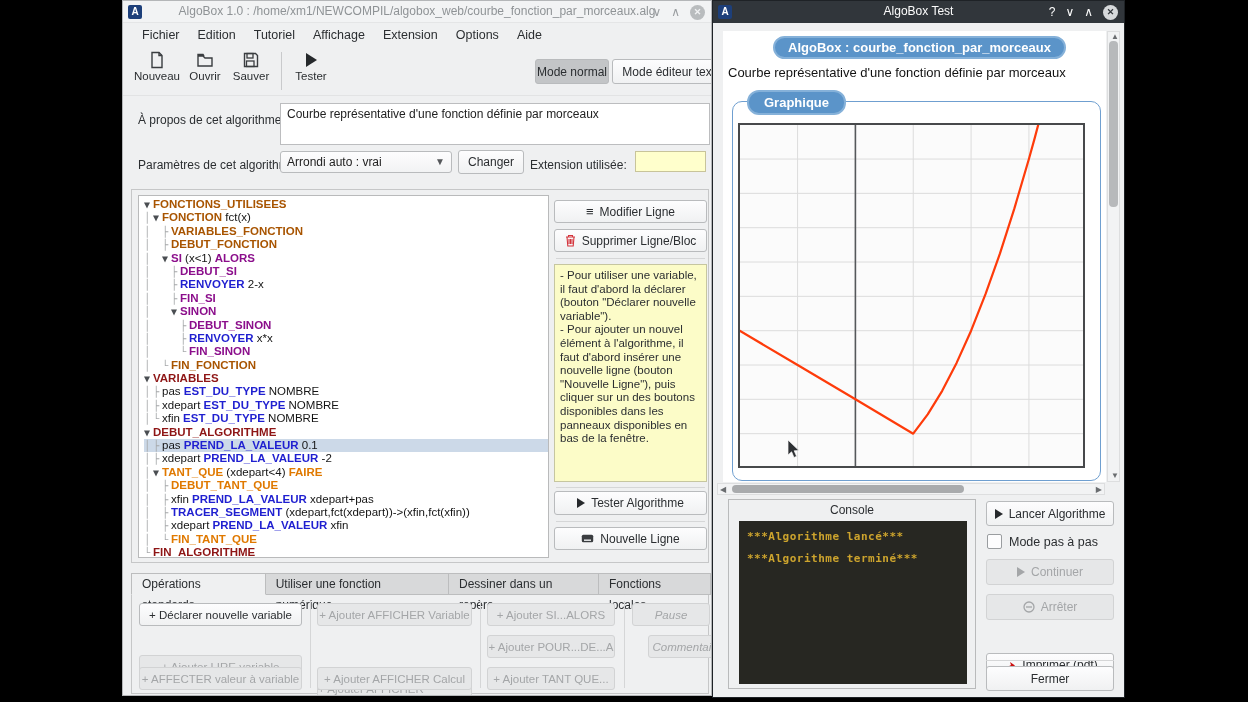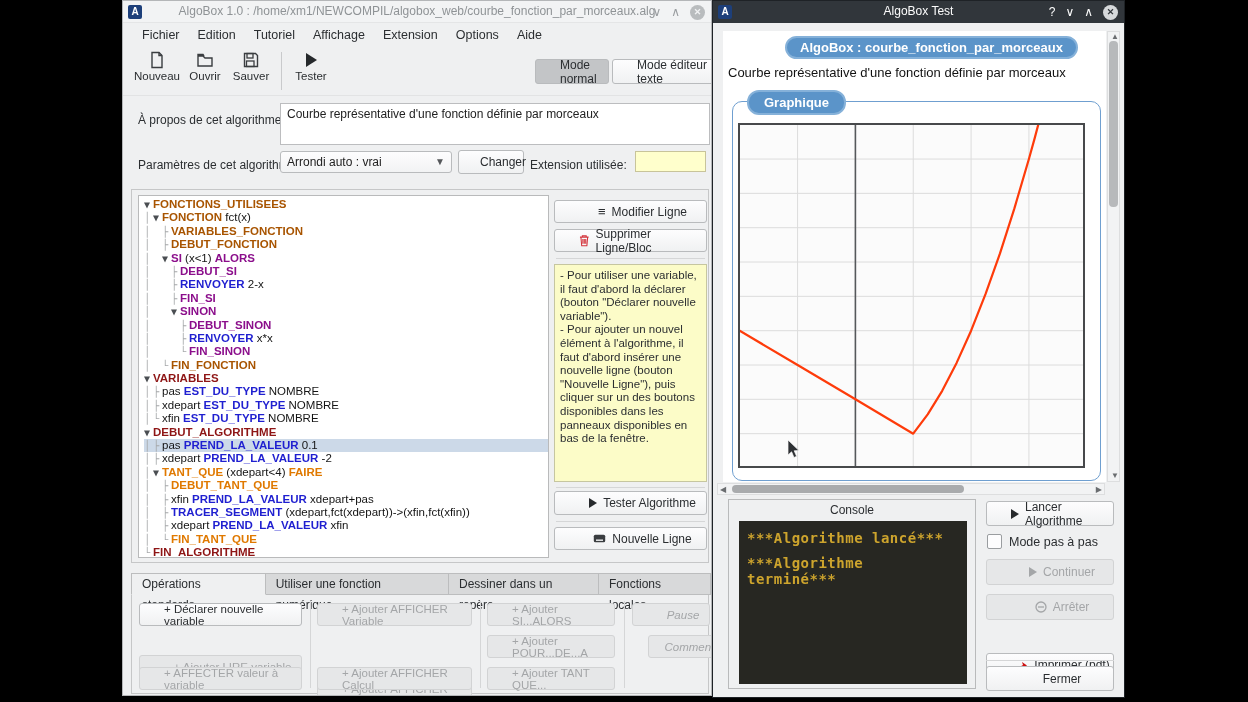--- a/index.html
+++ b/index.html
@@ -25,21 +25,21 @@
 
   
   .menubar { position:absolute; left:0; top:22px; right:0; height:23px; display:flex; align-items:center; padding-left:10px; }
   .mi { font-size:12.5px; color:#2b2e31; padding:0 9px; }
   .toolbar { position:absolute; left:0; top:45px; right:0; height:50px; border-bottom:1px solid #e2e3e4; }
   .tb-btn { position:absolute; top:3px; width:48px; height:44px; text-align:center; color:#2b2e31; font-size:11.5px; }
   .tb-btn svg { display:block; margin:2px auto 1px; }
   .tb-sep { position:absolute; left:158px; top:6px; width:1px; height:38px; background:#c9cacc; }
   .btn { display:flex; align-items:center; justify-content:center; gap:6px;
          background:linear-gradient(#fdfdfe,#f0f1f2); border:1px solid #b9bbbd; border-radius:3px;
-         font-size:12px; color:#2b2e31;padding-left:24px; }
+         font-size:12px; color:#2b2e31; }
   .btn.pressed { background:#c3c5c7; }
   .btn.dis { background:#e6e7e8; color:#a4a6a8; border-color:#d2d3d4; }
   .btn.it { font-style:italic; }
 
   
   .lbl { position:absolute; font-size:12px; color:#2b2e31; }
   .aboutbox { position:absolute; left:157px; top:102px; width:430px; height:42px; background:#fff;
               border:1px solid #bcbdbf; font-size:12px; color:#222; padding:3px 6px; }
   .combo { position:absolute; left:157px; top:150px; width:172px; height:22px; background:linear-gradient(#fdfdfe,#f2f3f4);
            border:1px solid #b9bbbd; border-radius:3px; font-size:12px; color:#222; line-height:20px; padding:0 6px; }
@@ -72,38 +72,38 @@
   .tab.active { background:#eff0f1; border-bottom:1px solid #eff0f1; }
   .panel { position:absolute; left:8px; top:594px; width:578px; height:99px; border:1px solid #c6c7c8; border-top:none; }
   .gbtn { position:absolute; height:23px; font-size:11.5px; }
   .vsep { position:absolute; top:6px; width:1px; height:87px; background:#d5d6d7; }
 
   
   .tw-content { position:absolute; left:0; top:22px; right:0; bottom:0; background:#eff0f1; }
   .view { position:absolute; left:10px; top:8px; width:383px; height:451px; background:#fff; overflow:hidden; }
   .pill { background:#5b94c9; border:2px solid #85b1d9; border-radius:12px; color:#fff; font-weight:bold;
           font-size:13px; text-align:center; }
-  .badge { position:absolute; left:62px; top:5px; width:293px; height:23px; line-height:19px; }
+  .badge { position:absolute; left:50px; top:5px; width:293px; height:23px; line-height:19px; }
   .descline { position:absolute; left:5px; top:34px; font-size:13px; color:#121212; }
   .fieldset { position:absolute; left:9px; top:70px; width:369px; height:380px; border:1.5px solid #6f9fd0; border-radius:10px; background:#fff; }
   .gtab { position:absolute; left:24px; top:59px; width:99px; height:25px; line-height:21px; z-index:2; }
   .graph { position:absolute; left:15px; top:92px; width:347px; height:345px; }
 
   
   .vscroll { position:absolute; left:394px; top:8px; width:13px; height:451px; background:#f2f3f4; border:1px solid #dddedf; }
   .vthumb { position:absolute; left:1px; top:9px; width:9px; height:166px; background:#b7b9bb; border-radius:4px; }
   .hscroll { position:absolute; left:4px; top:460px; width:388px; height:12px; background:#f2f3f4; border:1px solid #dddedf; }
   .hthumb { position:absolute; left:14px; top:1px; width:232px; height:8px; background:#a9abad; border-radius:4px; }
   .sarrow { position:absolute; color:#6a6d70; font-size:8px; line-height:10px; }
 
   
   .congroup { position:absolute; left:15px; top:476px; width:248px; height:190px; border:1px solid #b9babb; }
   .contitle { position:absolute; left:0; right:0; top:3px; text-align:center; font-size:12px; color:#2b2e31; }
   .console { position:absolute; left:10px; top:21px; width:228px; height:163px; background:#272722; padding:9px 8px;
-             font-family:"DejaVu Sans Mono", monospace; font-size:14px; font-weight:bold; color:#cda42d; }
+             font-family:"DejaVu Sans Mono", monospace; font-size:11px; font-weight:bold; color:#cda42d; }
   .console div { margin-bottom:9px; letter-spacing:0.5px; }
   .runcol { position:absolute; left:273px; width:128px; }
   .rbtn { position:absolute; left:0; width:128px; height:25px; }
   .cbx { position:absolute; left:1px; width:15px; height:15px; background:#fdfdfe; border:1px solid #9a9da0; border-radius:2px; }
 
   .cursor { position:absolute; left:787px; top:440px; z-index:50; }
   .play { width:0; height:0; border-style:solid; }
 </style>
 </head>
 <body>

